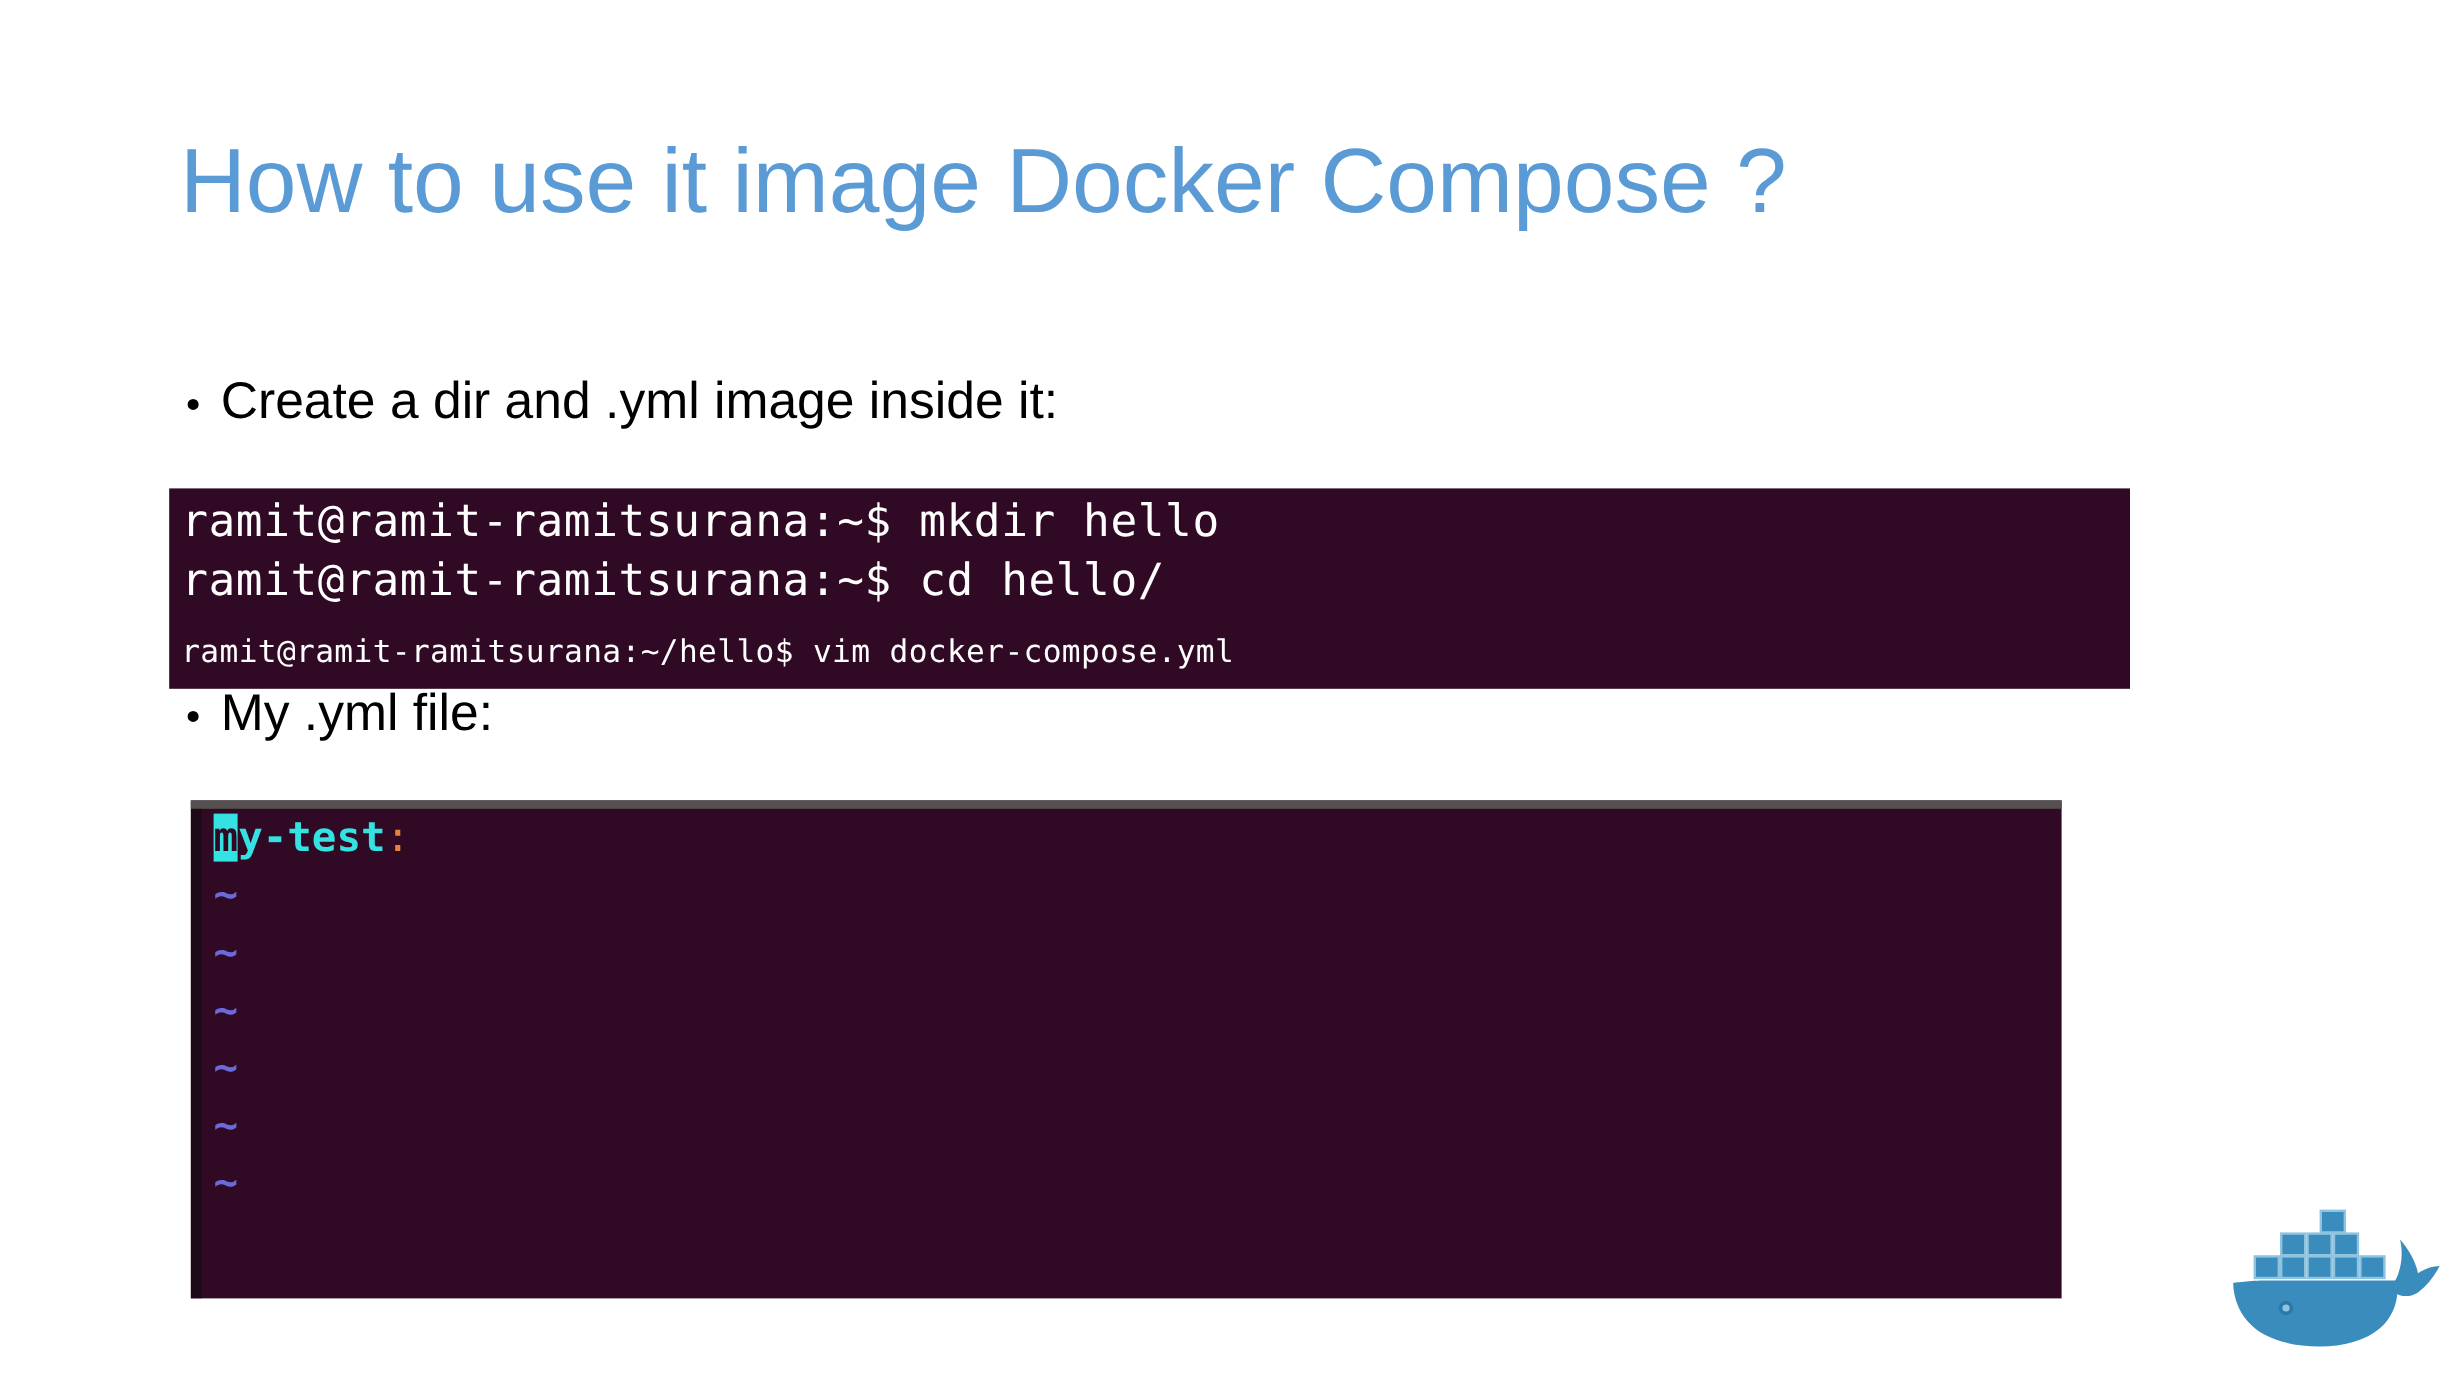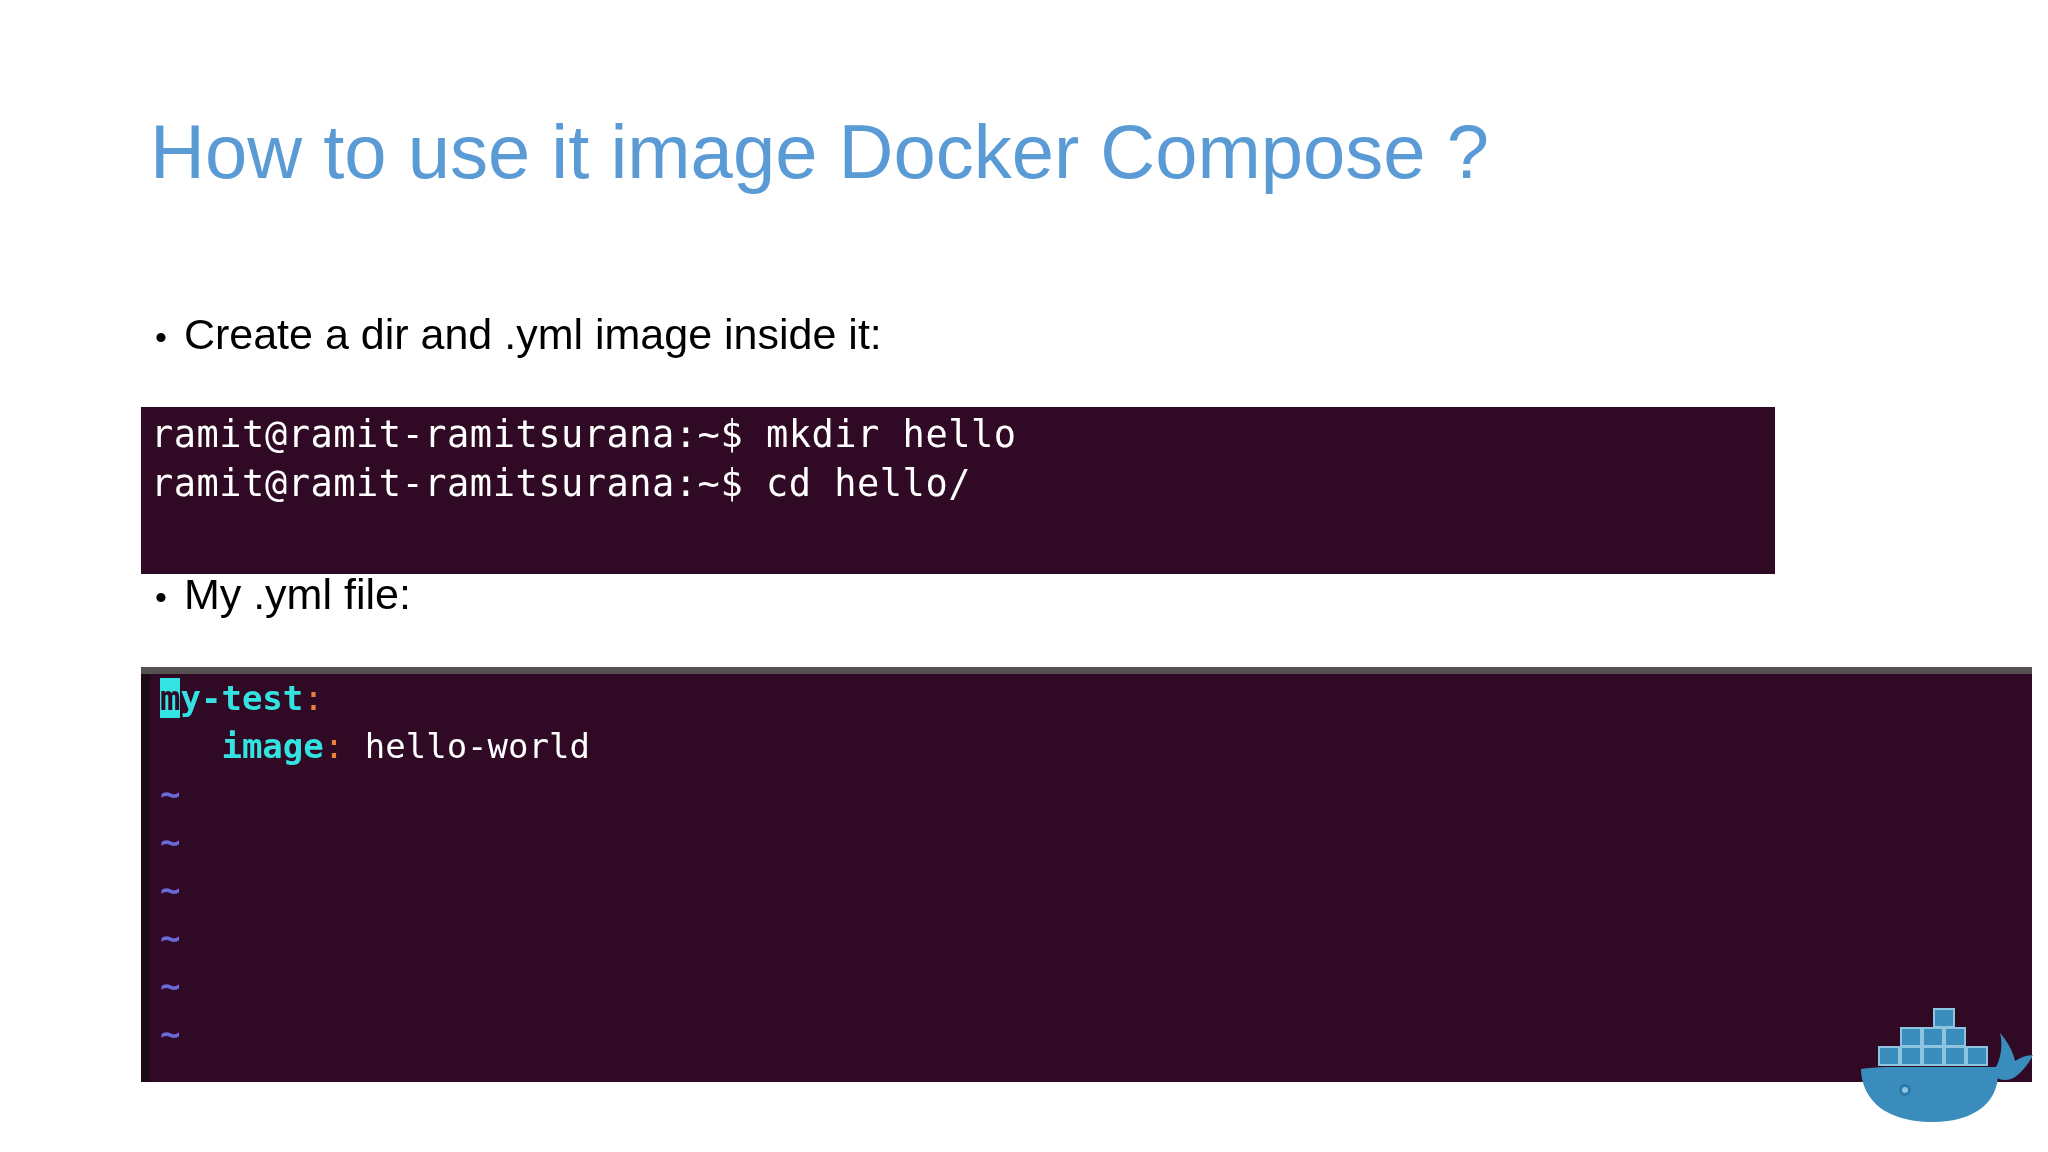--- a/index.html
+++ b/index.html
@@ -73,23 +73,23 @@
     font-size: 26px;
     letter-spacing: 0.3px;
   }
   .term-l1 { top: 6px; }
   .term-l2 { top: 55px; }
   .term-l3 { top: 122px; }
 
   
   .vim {
     position: absolute;
-    left: 141px;
+    left: 159px;
     top: 667px;
-    width: 1891px;
+    width: 1559px;
     height: 415px;
     background: #300A24;
     border-top: 7px solid #555150;
     box-sizing: border-box;
     overflow: hidden;
   }
   .vim-gutter {
     position: absolute;
     left: 0;
     top: 0;
@@ -138,34 +138,34 @@
 <div class="slide-title">How to use it image Docker Compose ?</div>
 
 <div class="bullet bullet-1">
   <span class="bullet-marker">•</span>
   <span class="bullet-text">Create a dir and .yml image inside it:</span>
 </div>
 
 <div class="terminal">
   <div class="term-line big term-l1">ramit@ramit-ramitsurana:~$ mkdir hello</div>
   <div class="term-line big term-l2">ramit@ramit-ramitsurana:~$ cd hello/</div>
+  <div class="term-line small term-l3">ramit@ramit-ramitsurana:~/hello$ vim docker-compose.yml</div>
 </div>
 
 <div class="bullet bullet-2">
   <span class="bullet-marker">•</span>
   <span class="bullet-text">My .yml file:</span>
 </div>
 
 <div class="vim">
   <div class="vim-gutter"></div>
   <div class="vim-body">
 
     <div class="vim-row"><span class="vim-cursor">m</span><span class="vim-key">y-test</span><span class="vim-punct">:</span></div>
 
-    <div class="vim-row"><span class="vim-val">   </span><span class="vim-key">image</span><span class="vim-punct">:</span><span class="vim-val"> </span><span class="vim-val">hello-world</span></div>
 
     <div class="vim-row"><span class="vim-tilde">~</span></div>
     <div class="vim-row"><span class="vim-tilde">~</span></div>
     <div class="vim-row"><span class="vim-tilde">~</span></div>
     <div class="vim-row"><span class="vim-tilde">~</span></div>
     <div class="vim-row"><span class="vim-tilde">~</span></div>
     <div class="vim-row"><span class="vim-tilde">~</span></div>
 
   </div>
 </div>

